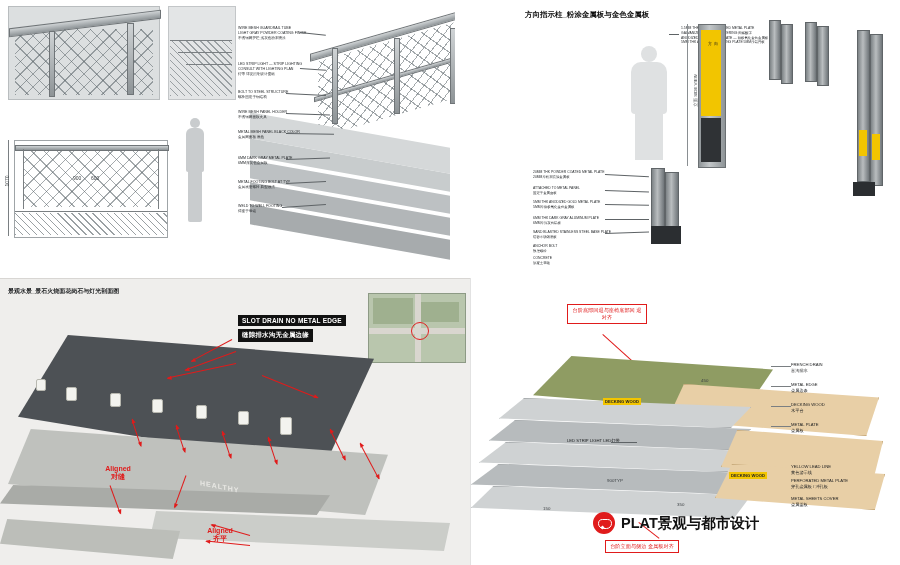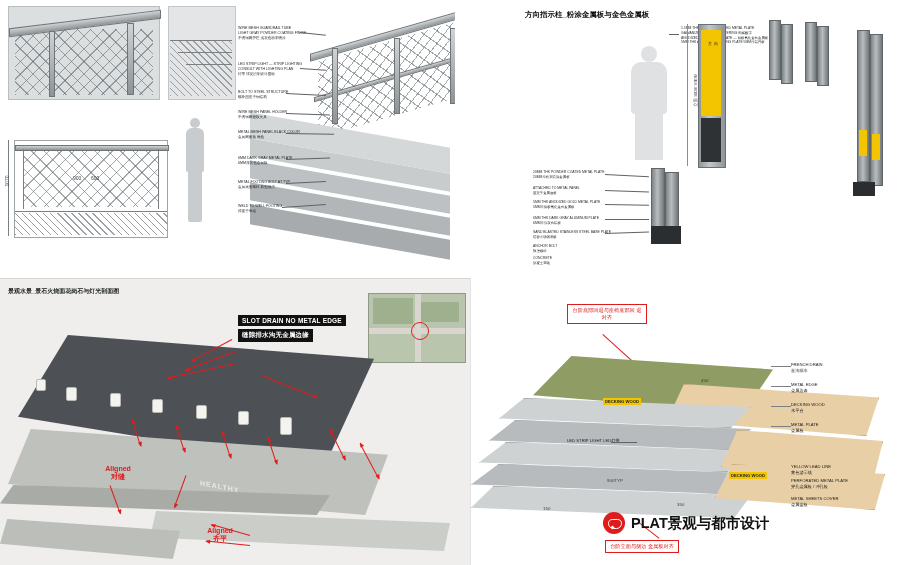--- a/index.html
+++ b/index.html
@@ -332,17 +332,17 @@
 
   <div class="dimtxt" style="left:136px;top:200px;font-size:4.4px;">900TYP</div>
   <div class="dimtxt" style="left:72px;top:228px;font-size:4.4px;">150</div>
   <div class="dimtxt" style="left:206px;top:224px;font-size:4.4px;">350</div>
   <div class="dimtxt" style="left:230px;top:100px;font-size:4.4px;">450</div>
 
   <div class="br-note" style="left:134px;top:262px;width:66px;">台阶立面与侧边
 金属板对齐</div>
   <div class="leader" style="left:168px;top:244px;width:26px;transform:rotate(38deg);background:#e01b1b;"></div>
 
-  <div class="wm" style="left:132px;top:234px;text-align:right;">
+  <div class="wm" style="left:122px;top:234px;text-align:right;">
     <div class="wm-logo"></div>
     <div class="wm-txt">PLAT景观与都市设计</div>
   </div>
 </div>
 
 </body></html>

